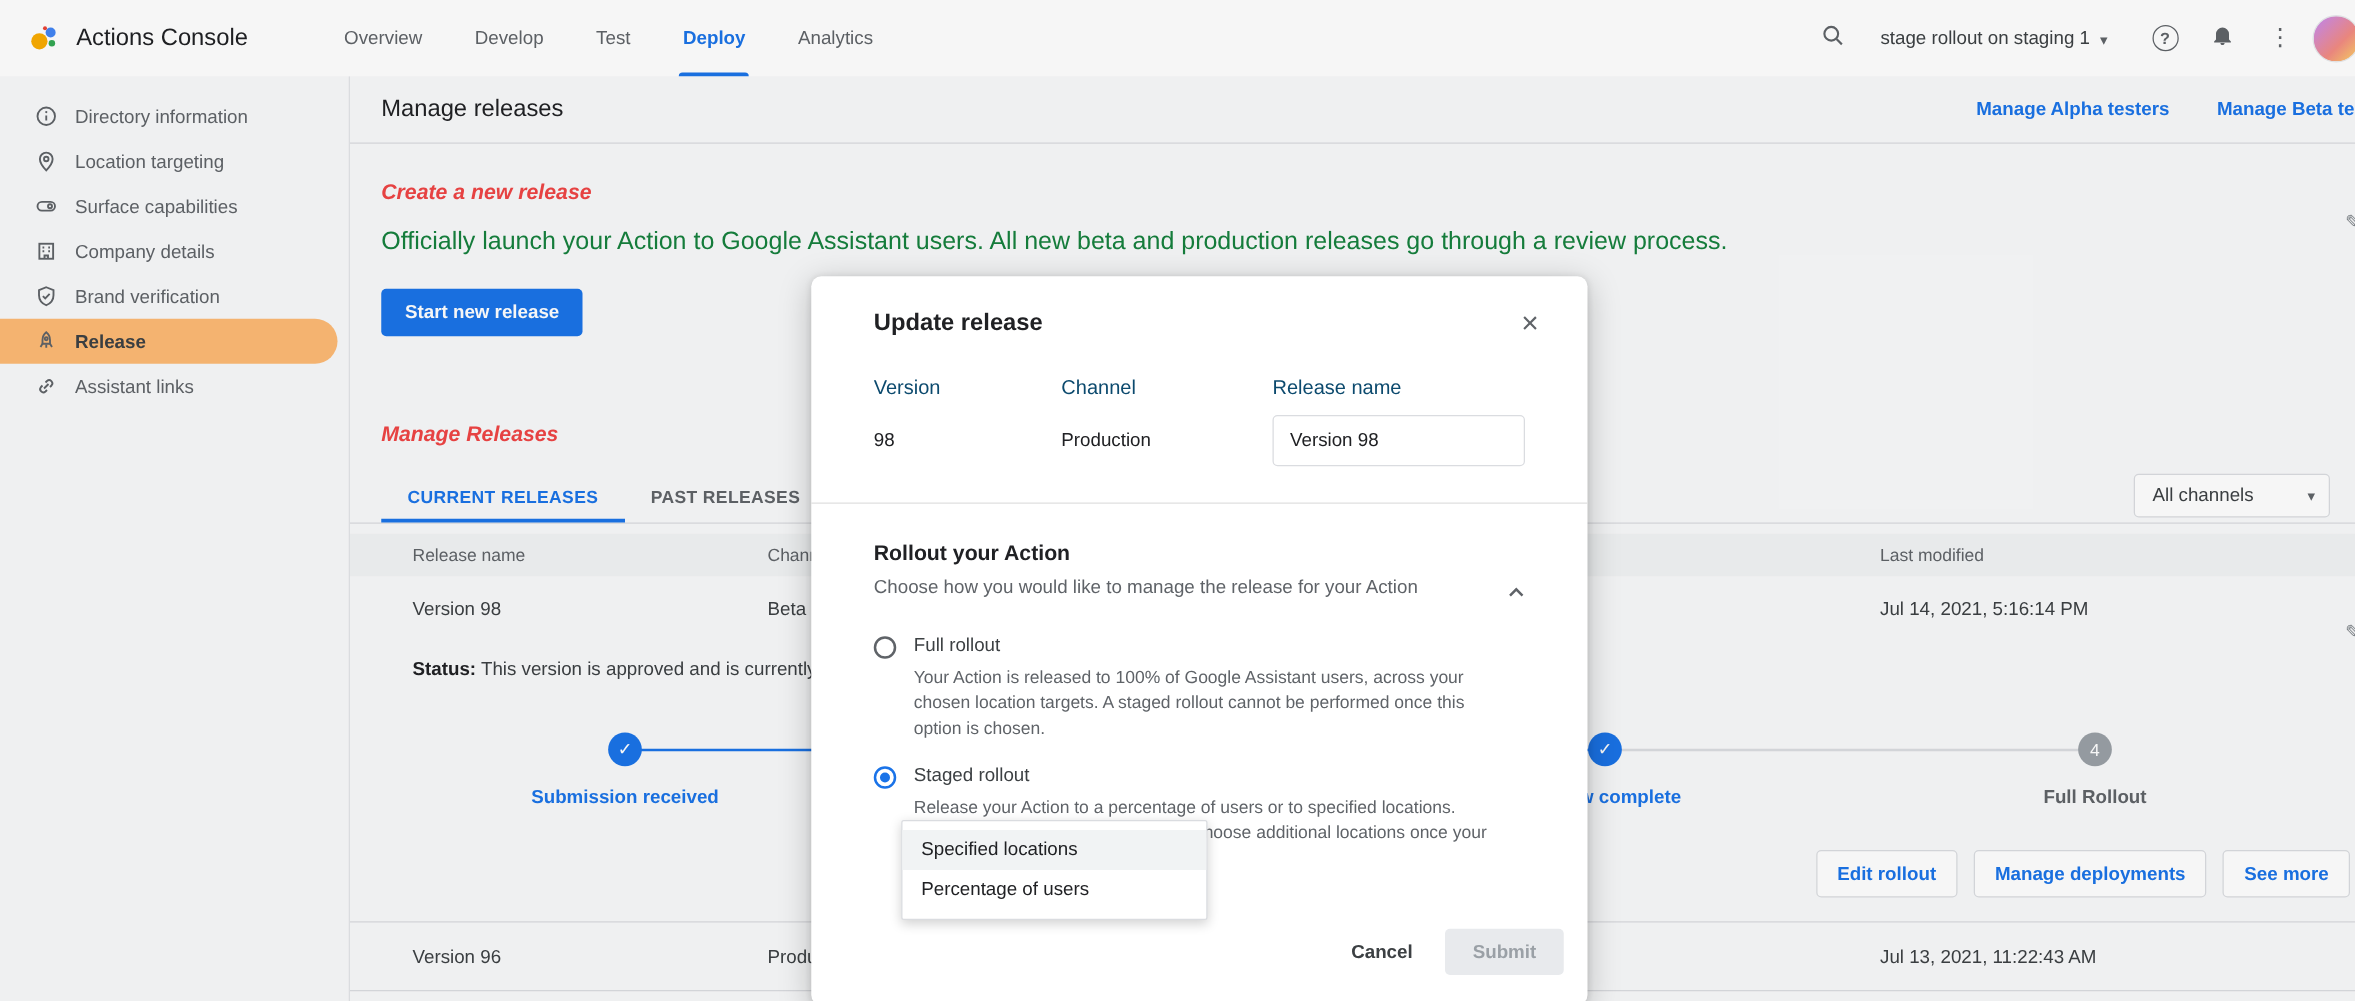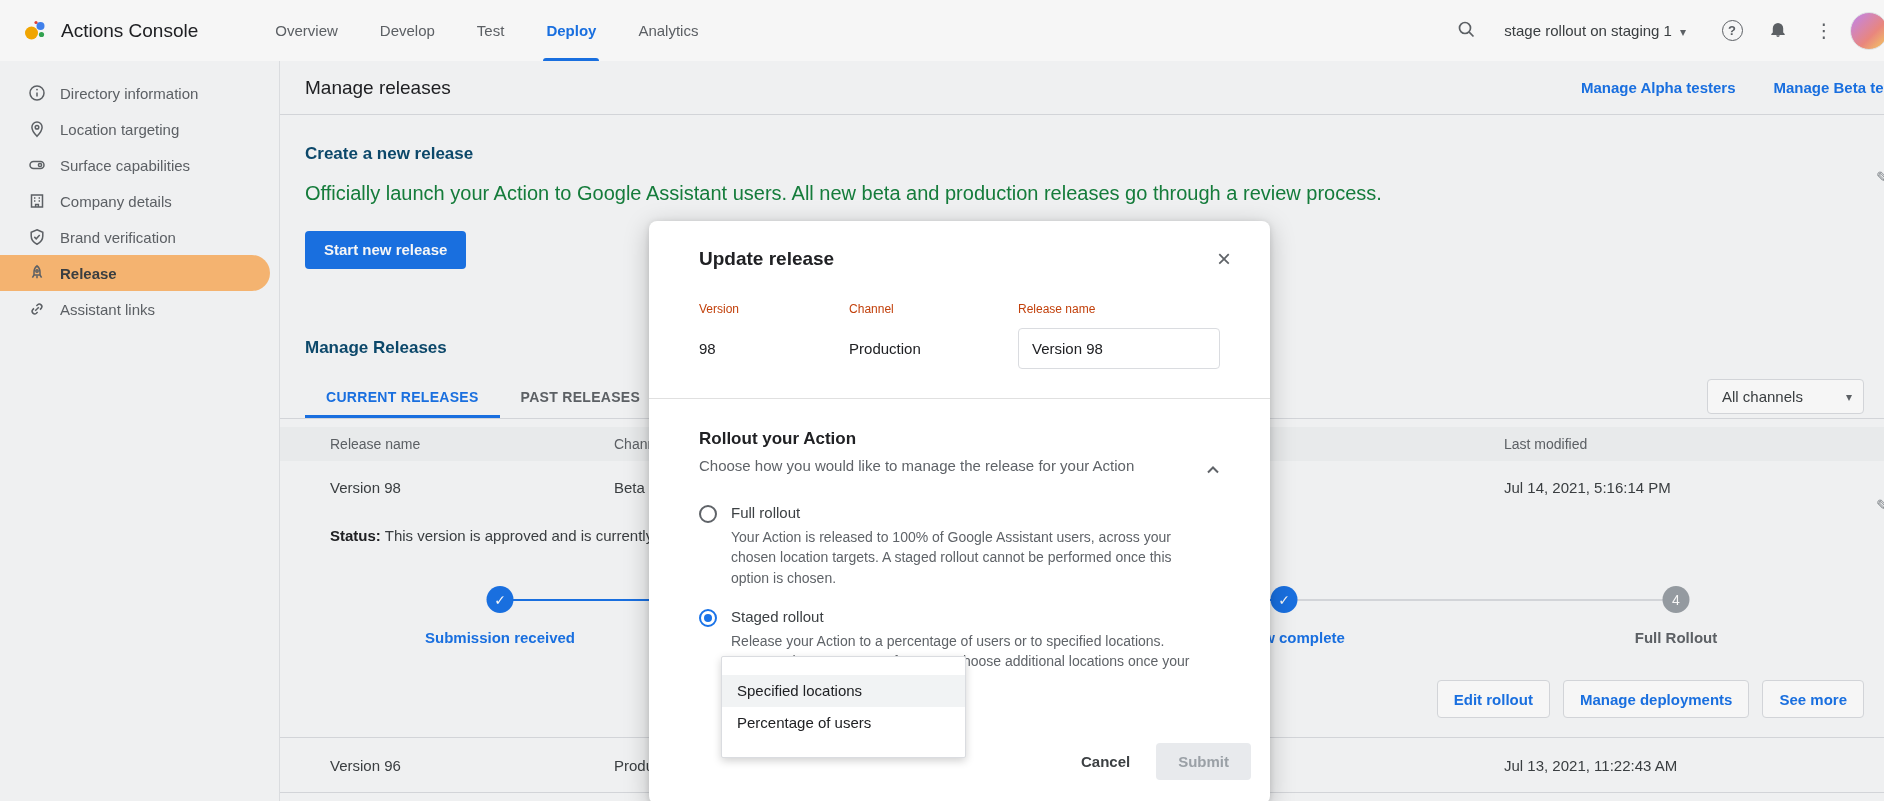--- a/index.html
+++ b/index.html
@@ -31,21 +31,21 @@
   
   .main { position:absolute; left:280px; top:61px; right:0; bottom:0; overflow:hidden; }
   .page-header { position:relative; height:53px; display:flex; align-items:center; padding:0 25px; }
   .page-title { font-size:19px; color:#202124; }
   .header-links { position:absolute; left:1301px; top:0; height:53px; display:flex; align-items:center; gap:38px; white-space:nowrap; }
   .hlink { color:#1a73e8; font-size:15px; font-weight:700; cursor:pointer; }
   .hr { height:1px; background:#dadce0; }
 
   .content { position:relative; }
   .section-pad { padding:0 25px; position:relative; }
-  .section-title { font-size:17px; font-weight:700; color:#0c4a6e; }
+  .section-title { font-size:17px; font-weight:700; color:#ef4444;font-style:italic; }
   .create-title { margin-top:29px; }
   .create-desc { margin-top:18px; font-size:20px; color:#15803d; }
   .primary-btn { display:inline-block; margin-top:26px; height:38px; line-height:38px; padding:0 19px; background:#1a73e8; color:#fff; font-size:15px; font-weight:700; border:none; border-radius:4px; cursor:pointer; }
   .edge-icon { position:absolute; right:-14px; width:22px; height:22px; color:#80868b; font-size:16px; }
 
   .manage-title { margin-top:69px; }
   .tabs-row { margin-top:16px; display:flex; align-items:flex-end; justify-content:space-between; padding:0 20px 0 25px; border-bottom:1px solid #dadce0; }
   .tabs { display:flex; }
   .tab { padding:15px 21px 13px; font-size:14px; letter-spacing:.3px; font-weight:700; color:#5f6368; cursor:pointer; }
   .tab.active { color:#1a73e8; box-shadow:inset 0 -3px 0 #1a73e8; }
@@ -63,49 +63,49 @@
   .step-line { position:absolute; top:27px; height:2px; }
   .line-blue { left:220px; width:784px; background:#1a73e8; }
   .line-gray { left:1004px; width:392px; background:#dadce0; }
   .step-circle { position:absolute; top:14px; width:27px; height:27px; border-radius:50%; transform:translateX(-50%); display:flex; align-items:center; justify-content:center; font-size:14px; }
   .step-done { background:#1a73e8; color:#fff; }
   .step-upcoming { background:#9aa0a6; color:#fff; }
   .step-label { position:absolute; top:57px; transform:translateX(-50%); font-size:15px; white-space:nowrap;font-weight:bold; }
   .lbl-done { color:#1a73e8; }
   .lbl-upcoming { color:#5f6368; }
 
-  .row-actions { display:flex; justify-content:flex-end; gap:13px; padding-right:20px; margin-top:24px; }
+  .row-actions { display:flex; justify-content:flex-end; gap:13px; padding-right:4px; margin-top:24px; }
   .outline-btn { height:38px; padding:0 16px; border:1px solid #dadce0; border-radius:4px; background:#fff; color:#1a73e8; font-size:15px; font-weight:700; cursor:pointer; }
   .div-row { margin-top:19px; }
 
   
   .scrim { position:absolute; inset:0; background:rgba(32,33,36,0.04); z-index:10; }
   .modal { position:absolute; left:649px; top:192px; width:621px; height:583px; background:#fff; border-radius:8px; z-index:20;
            box-shadow:0 6px 26px rgba(0,0,0,.22), 0 1px 6px rgba(0,0,0,.12);margin-top:29px; }
   .modal-title { padding:27px 90px 0 50px; font-size:19px; font-weight:700; color:#202124; }
   .modal-close { position:absolute; right:28px; top:20px; width:36px; height:36px; display:flex; align-items:center; justify-content:center; font-size:24px; color:#5f6368; cursor:pointer; }
   .modal-fields { display:flex; padding:0 50px; margin-top:32px; }
   .mf { display:flex; flex-direction:column; }
   .mf1 { width:151px; } .mf2 { width:170px; } .mf3 { flex:1; }
-  .mf-label { font-size:12px; color:#c2410c; }
+  .mf-label { font-size:16px; color:#0c4a6e; }
   .mf-value { height:41px; display:flex; align-items:center; margin-top:12px; font-size:15px; color:#202124; }
   .mf-input { width:202px; height:41px; margin-top:12px; border:1px solid #dadce0; border-radius:4px; padding:0 13px; font-size:15px; color:#202124; font-family:inherit; background:#fff; }
   .modal-divider { height:1px; background:#e0e0e0; margin-top:29px; }
   .rollout { position:relative; padding:0 50px; }
   .rollout-title { margin-top:30px; font-size:17px; font-weight:700; color:#202124; }
   .collapse-btn { position:absolute; right:40px; top:24px; width:34px; height:34px; display:flex; align-items:center; justify-content:center; cursor:pointer; }
   .rollout-subtitle { margin-top:8px; font-size:15px; color:#5f6368; }
   .radio-row { display:flex; gap:14px; }
   .rr1 { margin-top:30px; } .rr2 { margin-top:20px; }
   .radio-outer { width:18px; height:18px; border:2px solid #5f6368; border-radius:50%; margin-top:1px; flex:none; cursor:pointer; position:relative; }
   .radio-outer.checked { border-color:#1a73e8; }
   .radio-outer.checked::after { content:""; position:absolute; inset:3px; border-radius:50%; background:#1a73e8; }
   .radio-label { font-size:15px; color:#3c4043; }
   .radio-desc { margin-top:6px; font-size:14px; line-height:1.45; color:#5f6368; max-width:482px; }
-  .dropdown-menu { position:absolute; left:72px; top:435px; width:245px; background:#fff; border:1px solid #dadce0; border-radius:2px; box-shadow:0 3px 9px rgba(0,0,0,.18); padding:18px 0; z-index:5; }
+  .dropdown-menu { position:absolute; left:72px; top:435px; width:245px; background:#fff; border:1px solid #dadce0; border-radius:2px; box-shadow:0 3px 9px rgba(0,0,0,.18); padding:7px 0; z-index:5; }
   .dropdown-item { height:32px; line-height:32px; padding:0 15px; font-size:15px; color:#202124; cursor:pointer; }
   .dropdown-item.highlighted { background:#f1f3f4; }
   .modal-footer { position:absolute; right:19px; bottom:24px; display:flex; align-items:center; gap:14px; }
   .cancel-btn { background:none; border:none; font-size:15px; font-weight:700; color:#3c4043; padding:9px 12px; cursor:pointer; font-family:inherit; }
   .submit-btn { background:#e8eaed; border:none; border-radius:4px; font-size:15px; font-weight:700; color:#9aa0a6; padding:10px 22px; font-family:inherit; }
 </style>
 </head>
 <body>
 
 <div class="screen">

